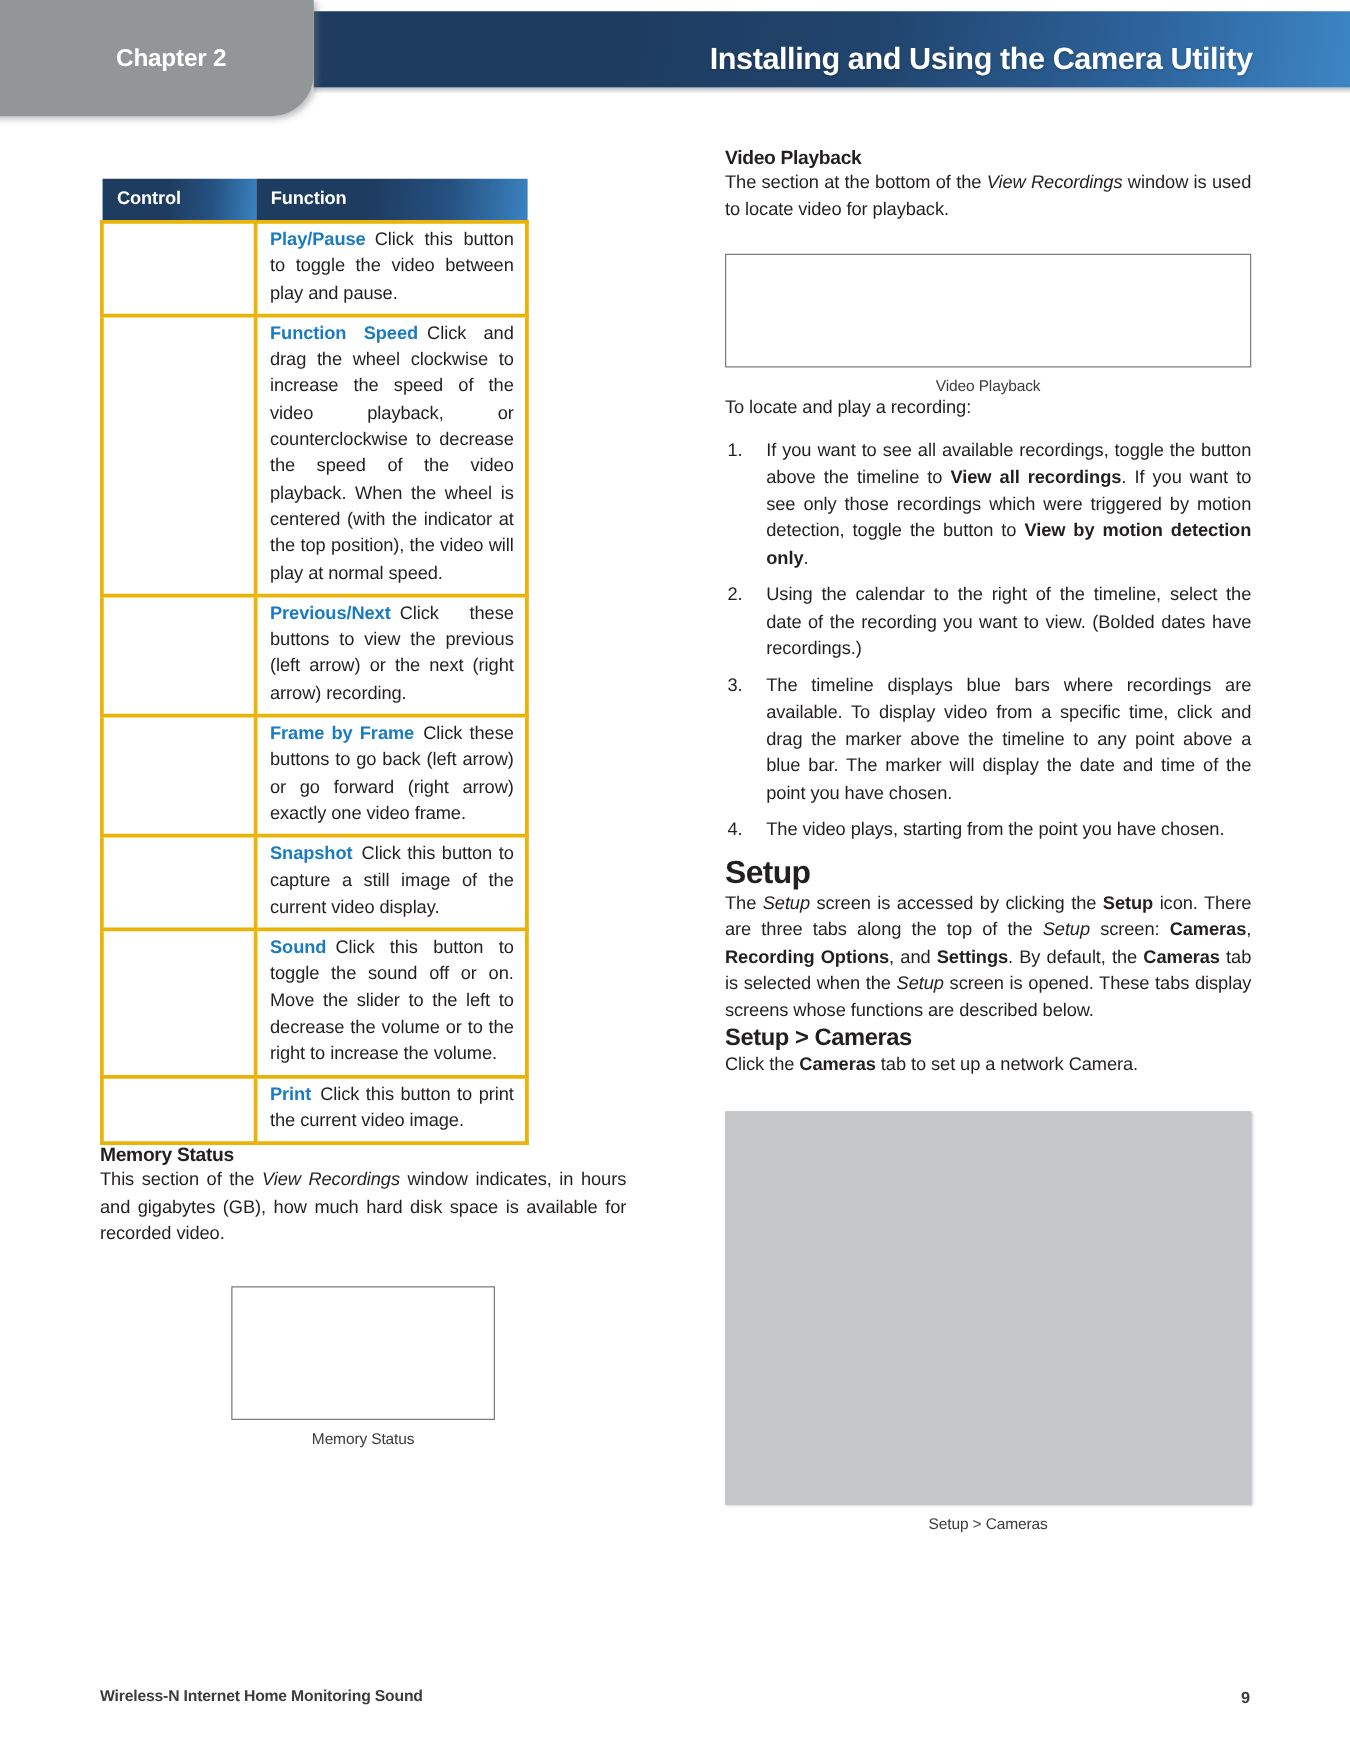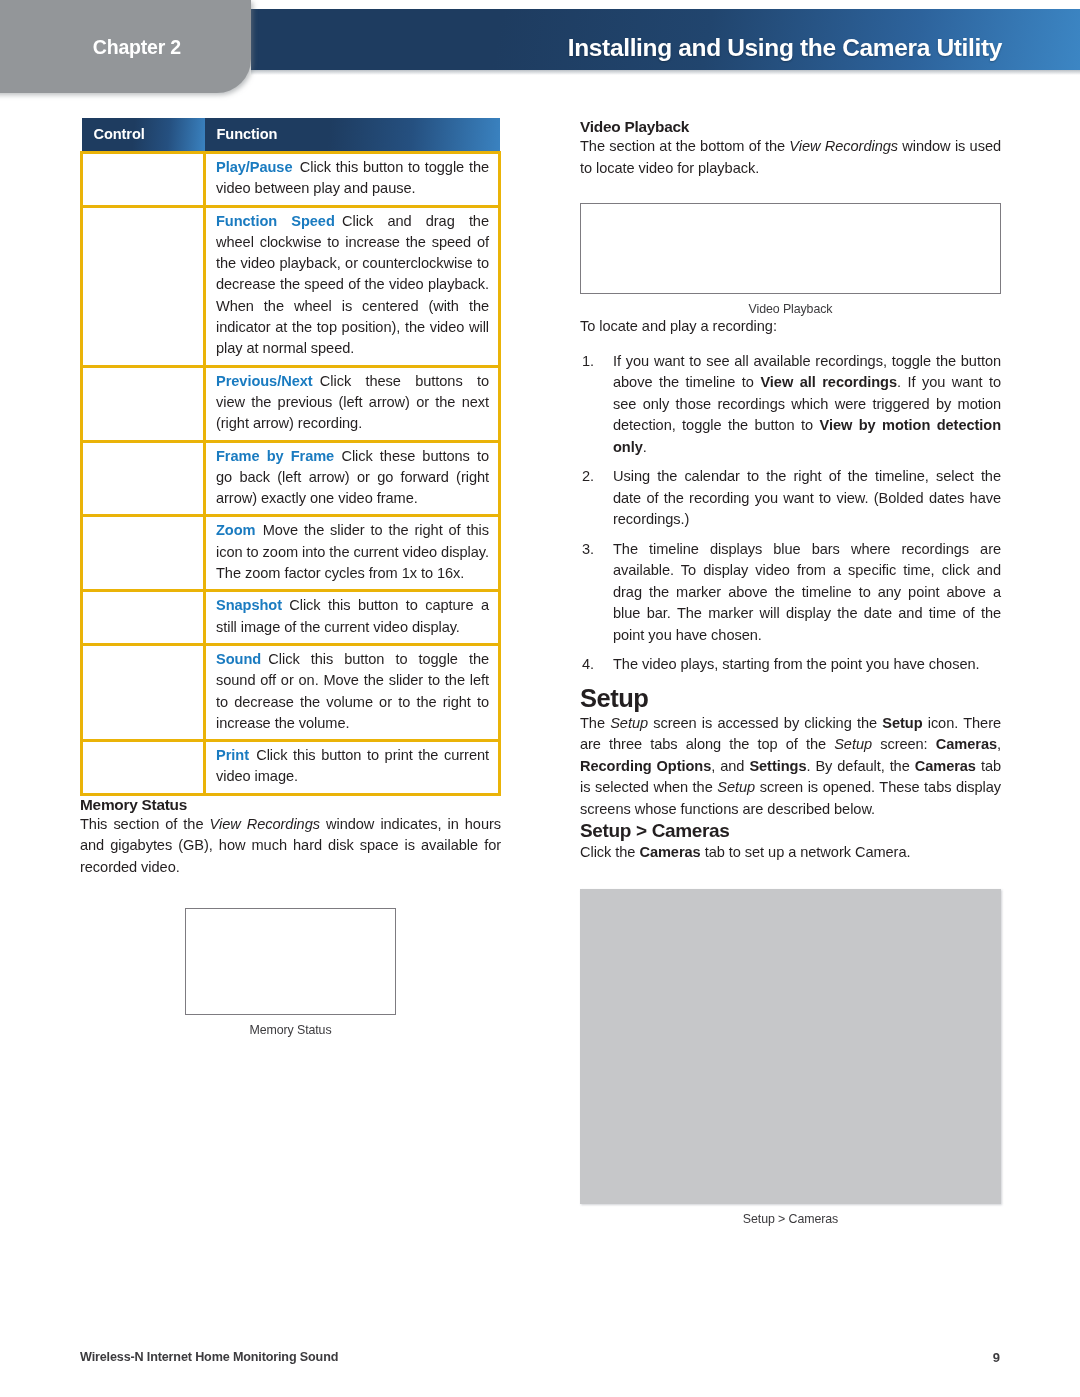--- a/index.html
+++ b/index.html
@@ -117,21 +117,22 @@
   }
   .it { font-style: italic; }
   .bd { font-weight: bold; }
   .sp { margin-top: 18px; }
   .sp-sm { margin-top: 14px; }
   .sp-lg { margin-top: 25px; }
 
   
   table.ctrl-table {
     border-collapse: collapse;
-    width: 421px;
+    width: 343px;
+    margin-top: 25px;
     table-layout: fixed;
   }
   table.ctrl-table thead th {
     background: linear-gradient(95deg, #1e3c60 0%, #1e3c60 42%, #255080 70%, #3a82c0 100%);
     color: #ffffff;
     font-size: 14.6px;
     font-weight: bold;
     text-align: left;
     padding: 8px 10px 9px 12px;
     letter-spacing: -0.1px;
@@ -272,24 +273,20 @@
         <tr>
           <td class="ctrl-cell"></td>
           <td><span class="term">Previous/Next</span> Click these buttons to view the previous (left arrow) or the next (right arrow) recording.</td>
         </tr>
         <tr>
           <td class="ctrl-cell"></td>
           <td><span class="term">Frame by Frame</span> Click these buttons to go back (left arrow) or go forward (right arrow) exactly one video frame.</td>
         </tr>
         <tr>
           <td class="ctrl-cell"></td>
-          <td><span class="term">Zoom</span> Move the slider to the right of this icon to zoom into the current video display. The zoom factor cycles from 1x to 16x.</td>
-        </tr>
-        <tr>
-          <td class="ctrl-cell"></td>
           <td><span class="term">Snapshot</span> Click this button to capture a still image of the current video display.</td>
         </tr>
         <tr>
           <td class="ctrl-cell"></td>
           <td><span class="term">Sound</span> Click this button to toggle the sound off or on. Move the slider to the left to decrease the volume or to the right to increase the volume.</td>
         </tr>
         <tr>
           <td class="ctrl-cell"></td>
           <td><span class="term">Print</span> Click this button to print the current video image.</td>
         </tr>

